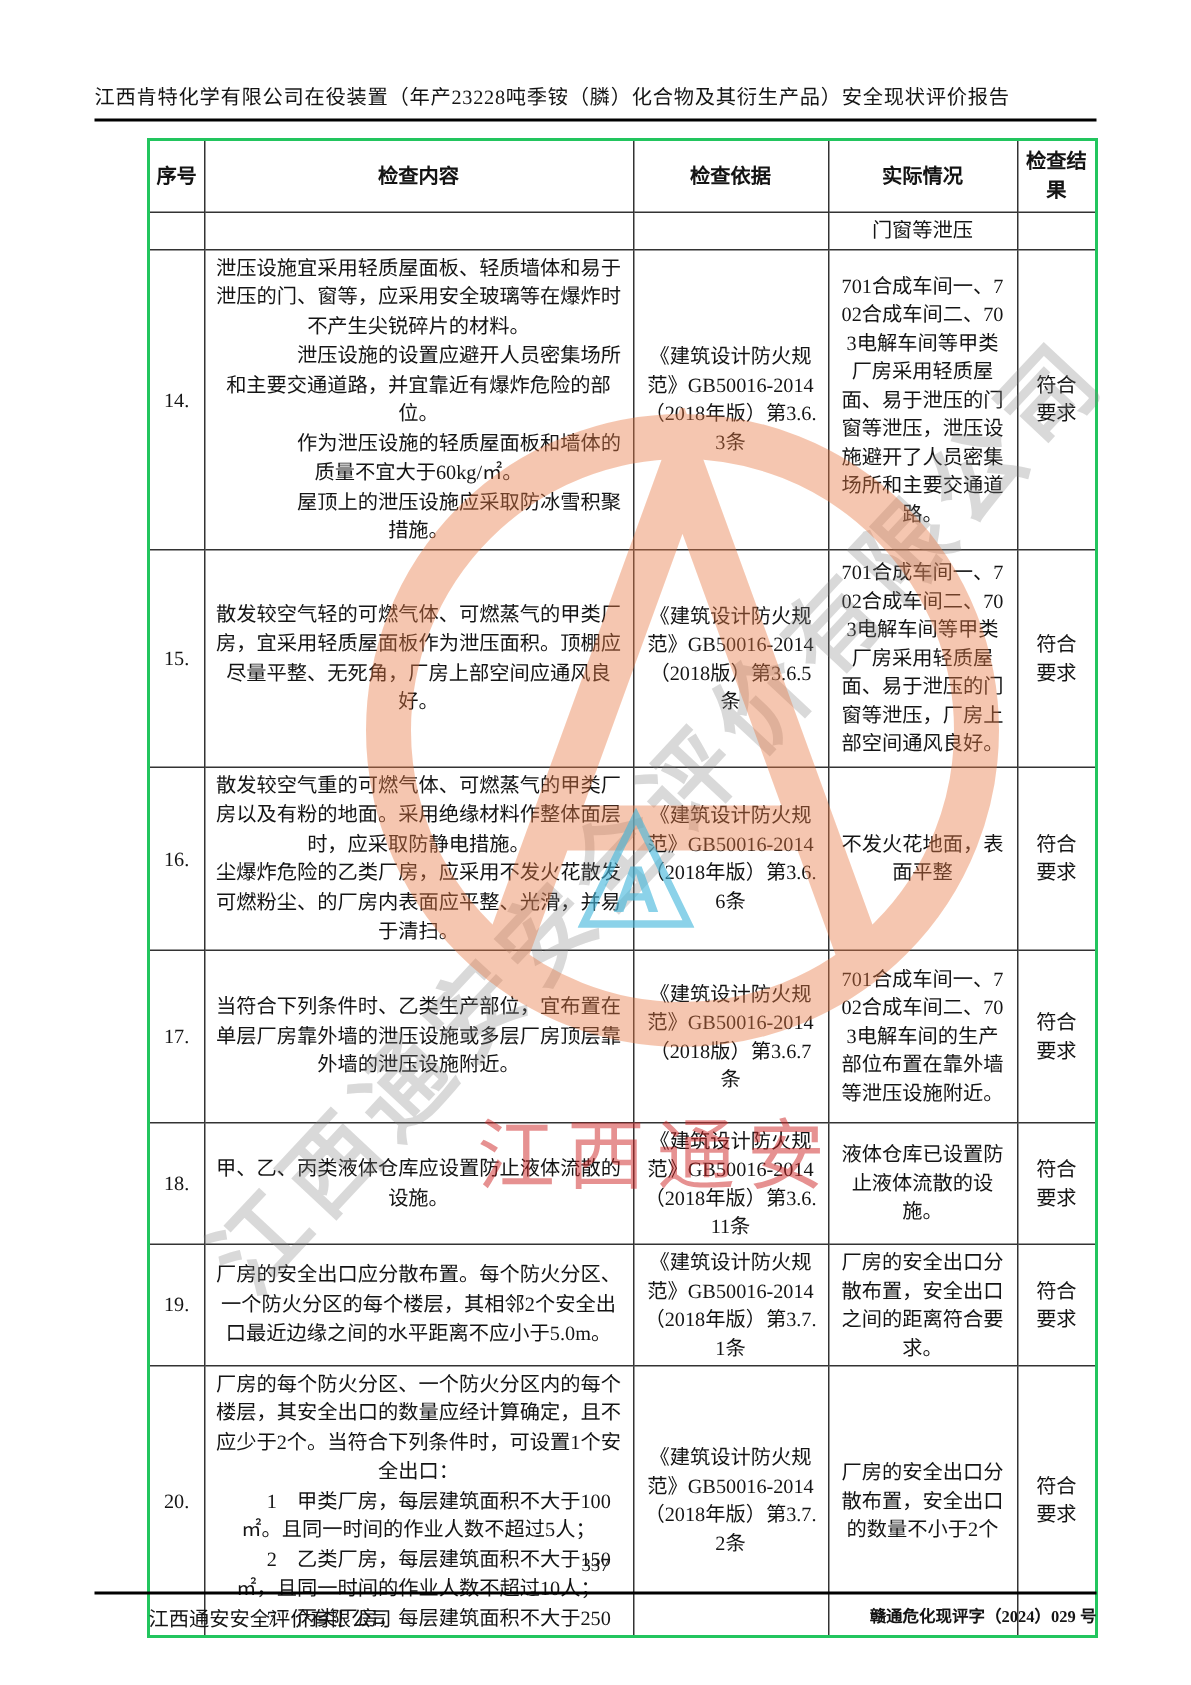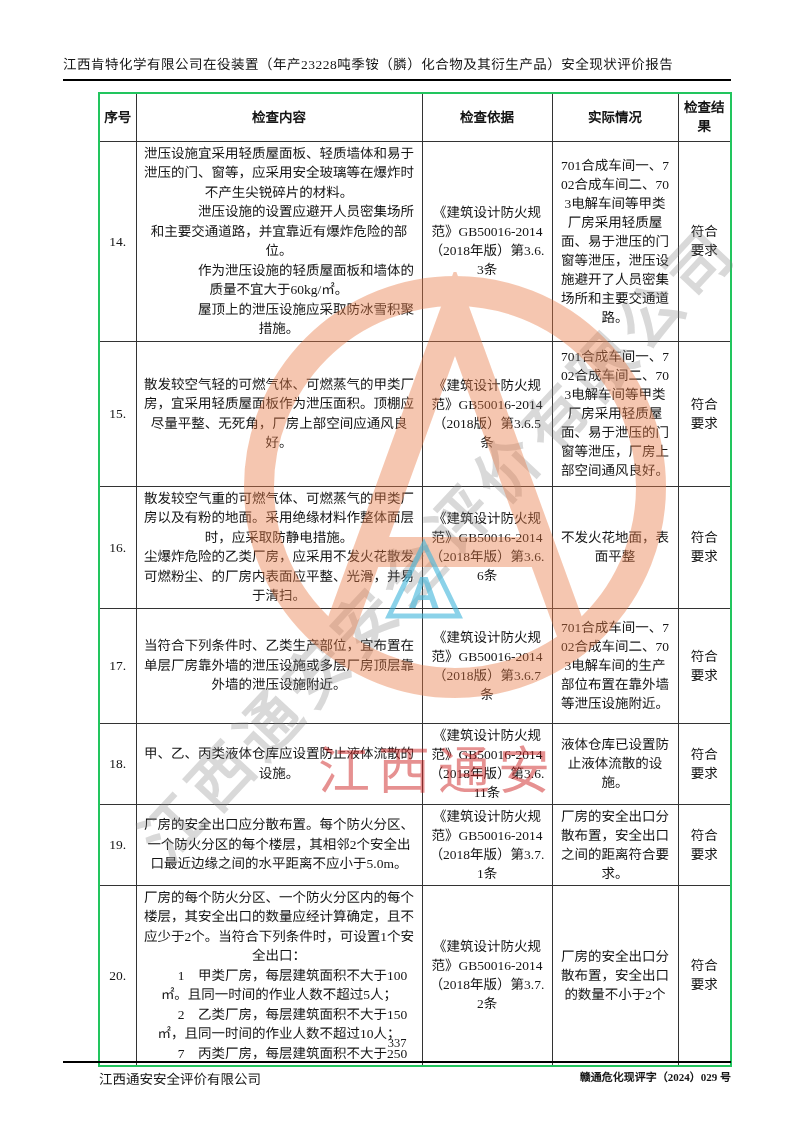--- a/index.html
+++ b/index.html
@@ -85,20 +85,27 @@
   <thead>
     <tr style="height:48px;">
       <th>序号</th>
       <th>检查内容</th>
       <th>检查依据</th>
       <th>实际情况</th>
       <th>检查结果</th>
     </tr>
   </thead>
   <tbody>
+    <tr style="height:25px;">
+      <td class="cell-no"></td>
+      <td class="cell-content"></td>
+      <td class="cell-basis"></td>
+      <td class="cell-actual">门窗等泄压</td>
+      <td class="cell-result"></td>
+    </tr>
 
     <tr style="height:180px;">
       <td class="cell-no">14.</td>
       <td class="cell-content">
         <p>泄压设施宜采用轻质屋面板、轻质墙体和易于泄压的门、窗等，应采用安全玻璃等在爆炸时不产生尖锐碎片的材料。</p>
         <p class="indent4">泄压设施的设置应避开人员密集场所和主要交通道路，并宜靠近有爆炸危险的部位。</p>
         <p class="indent4">作为泄压设施的轻质屋面板和墙体的质量不宜大于60kg/㎡。</p>
         <p class="indent4">屋顶上的泄压设施应采取防冰雪积聚措施。</p>
       </td>
       <td class="cell-basis">《建筑设计防火规范》GB50016-2014（2018年版）第3.6.3条</td>

